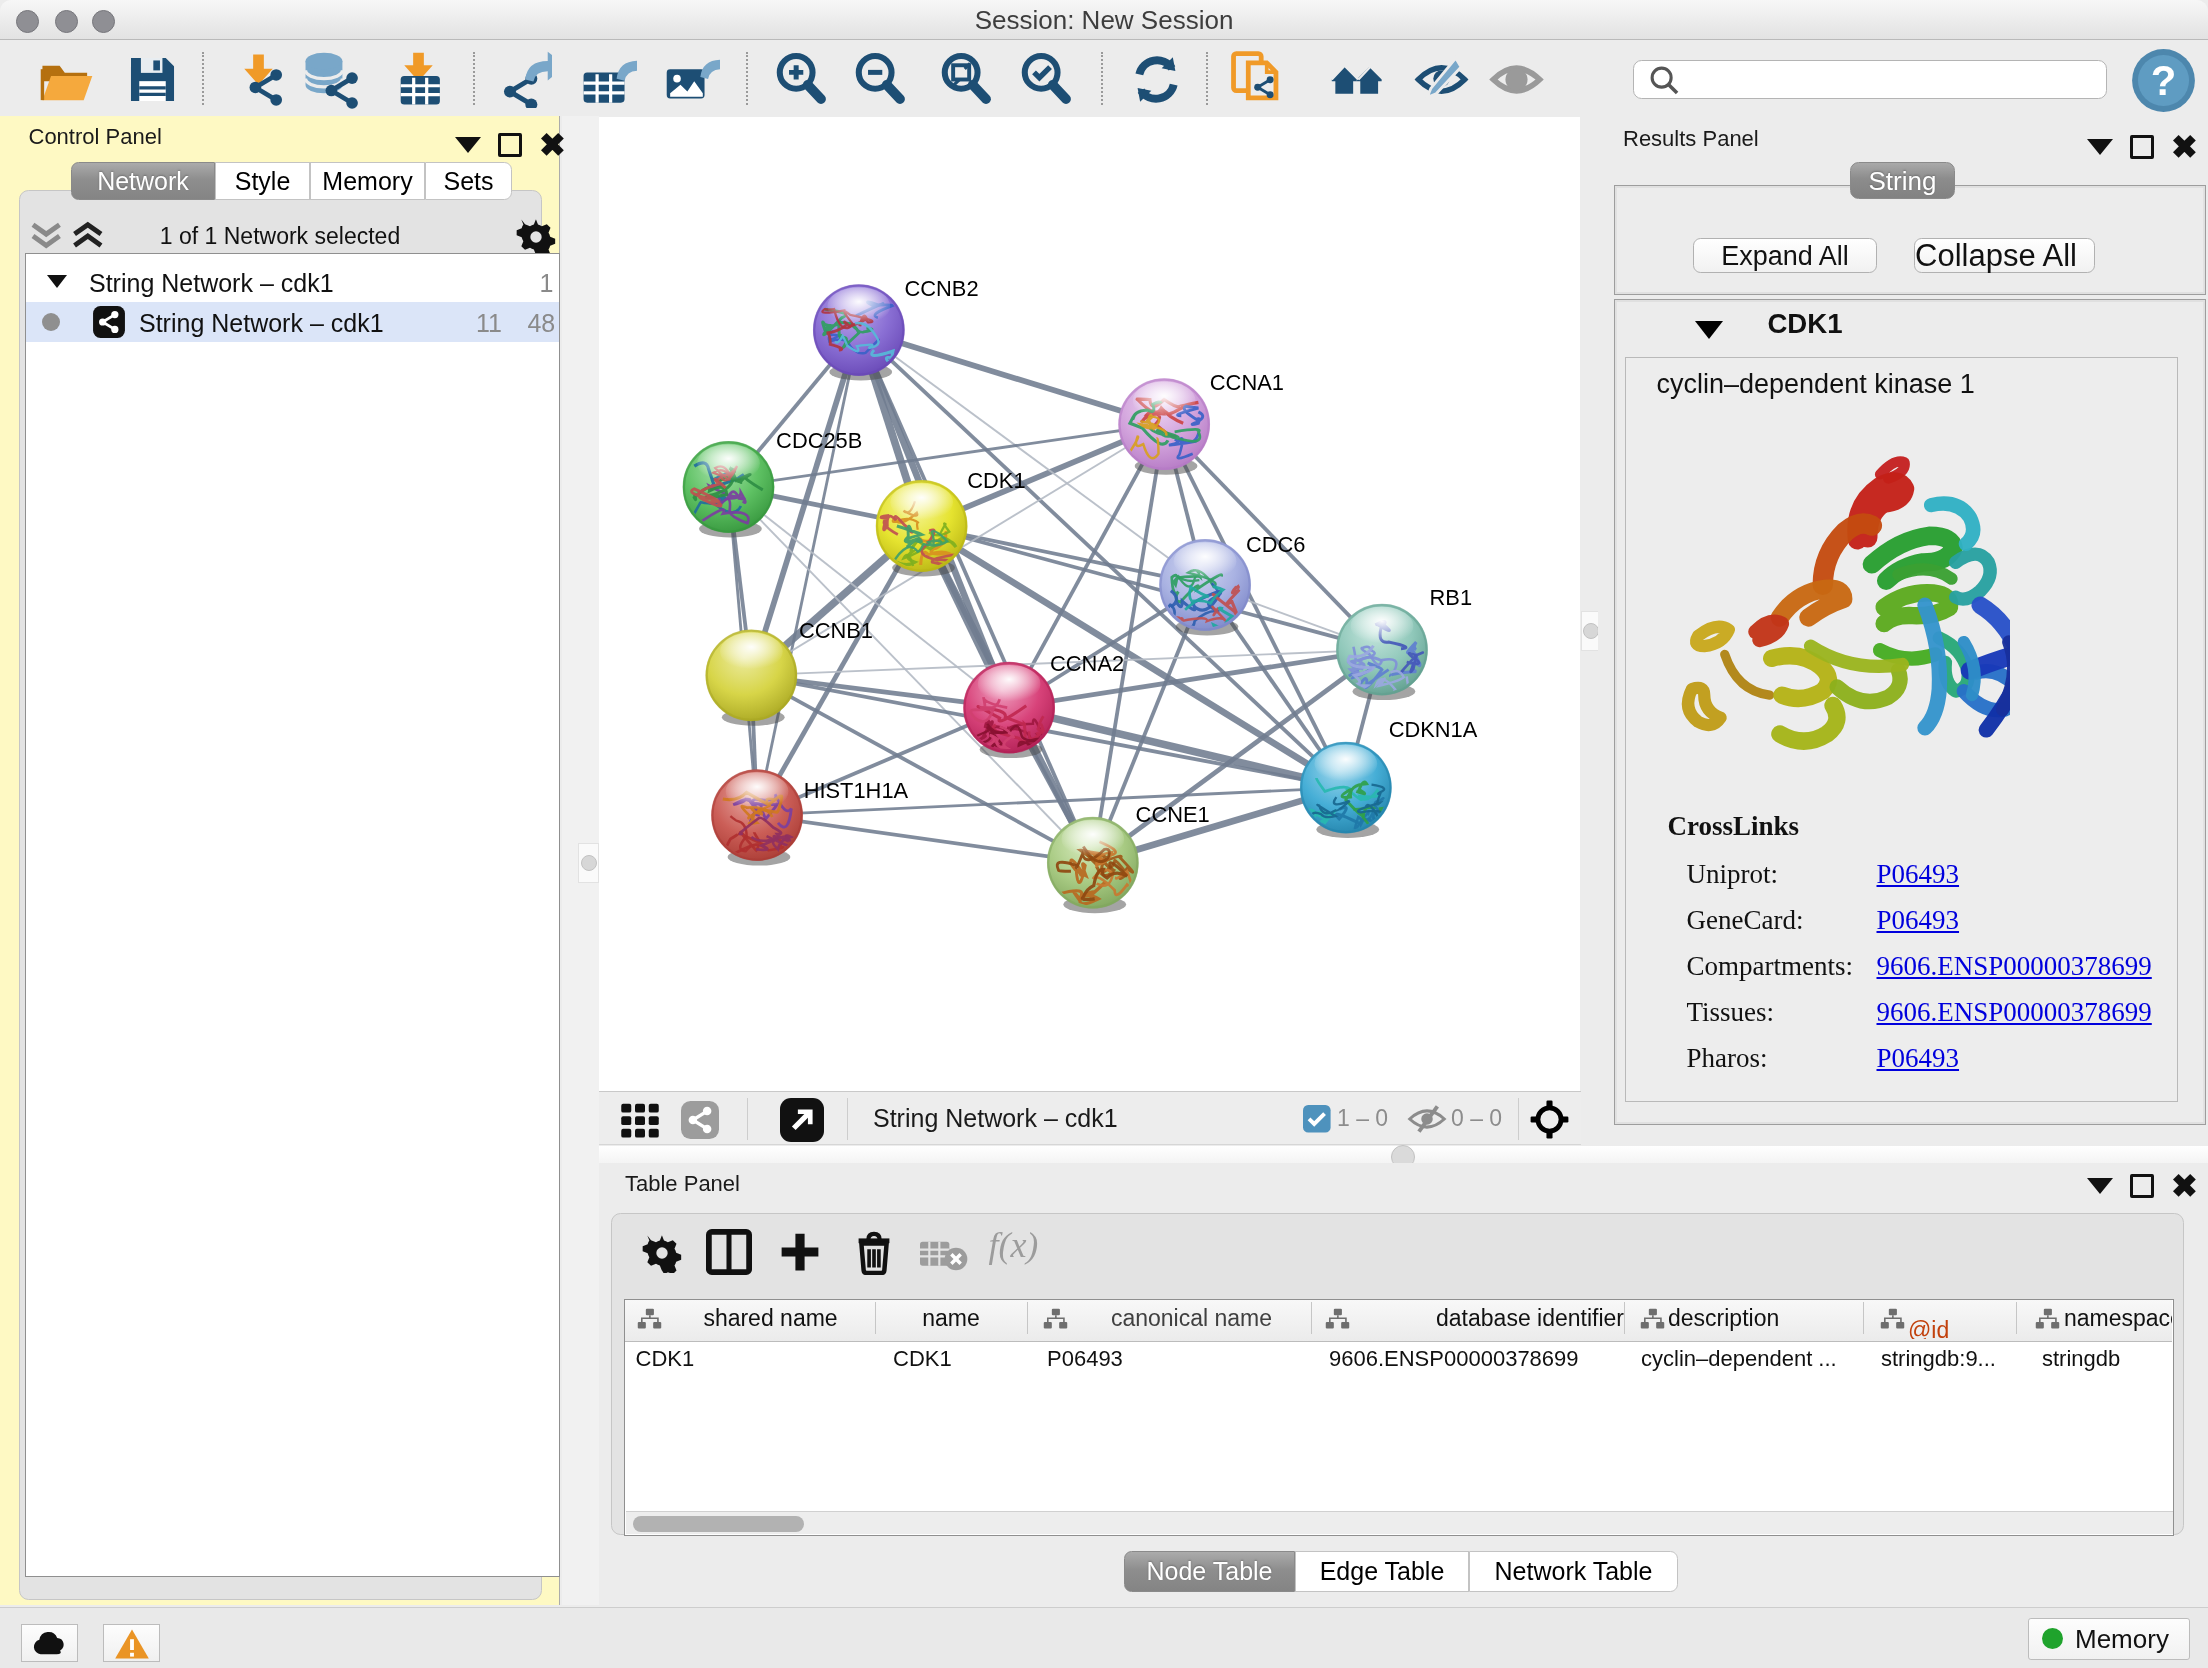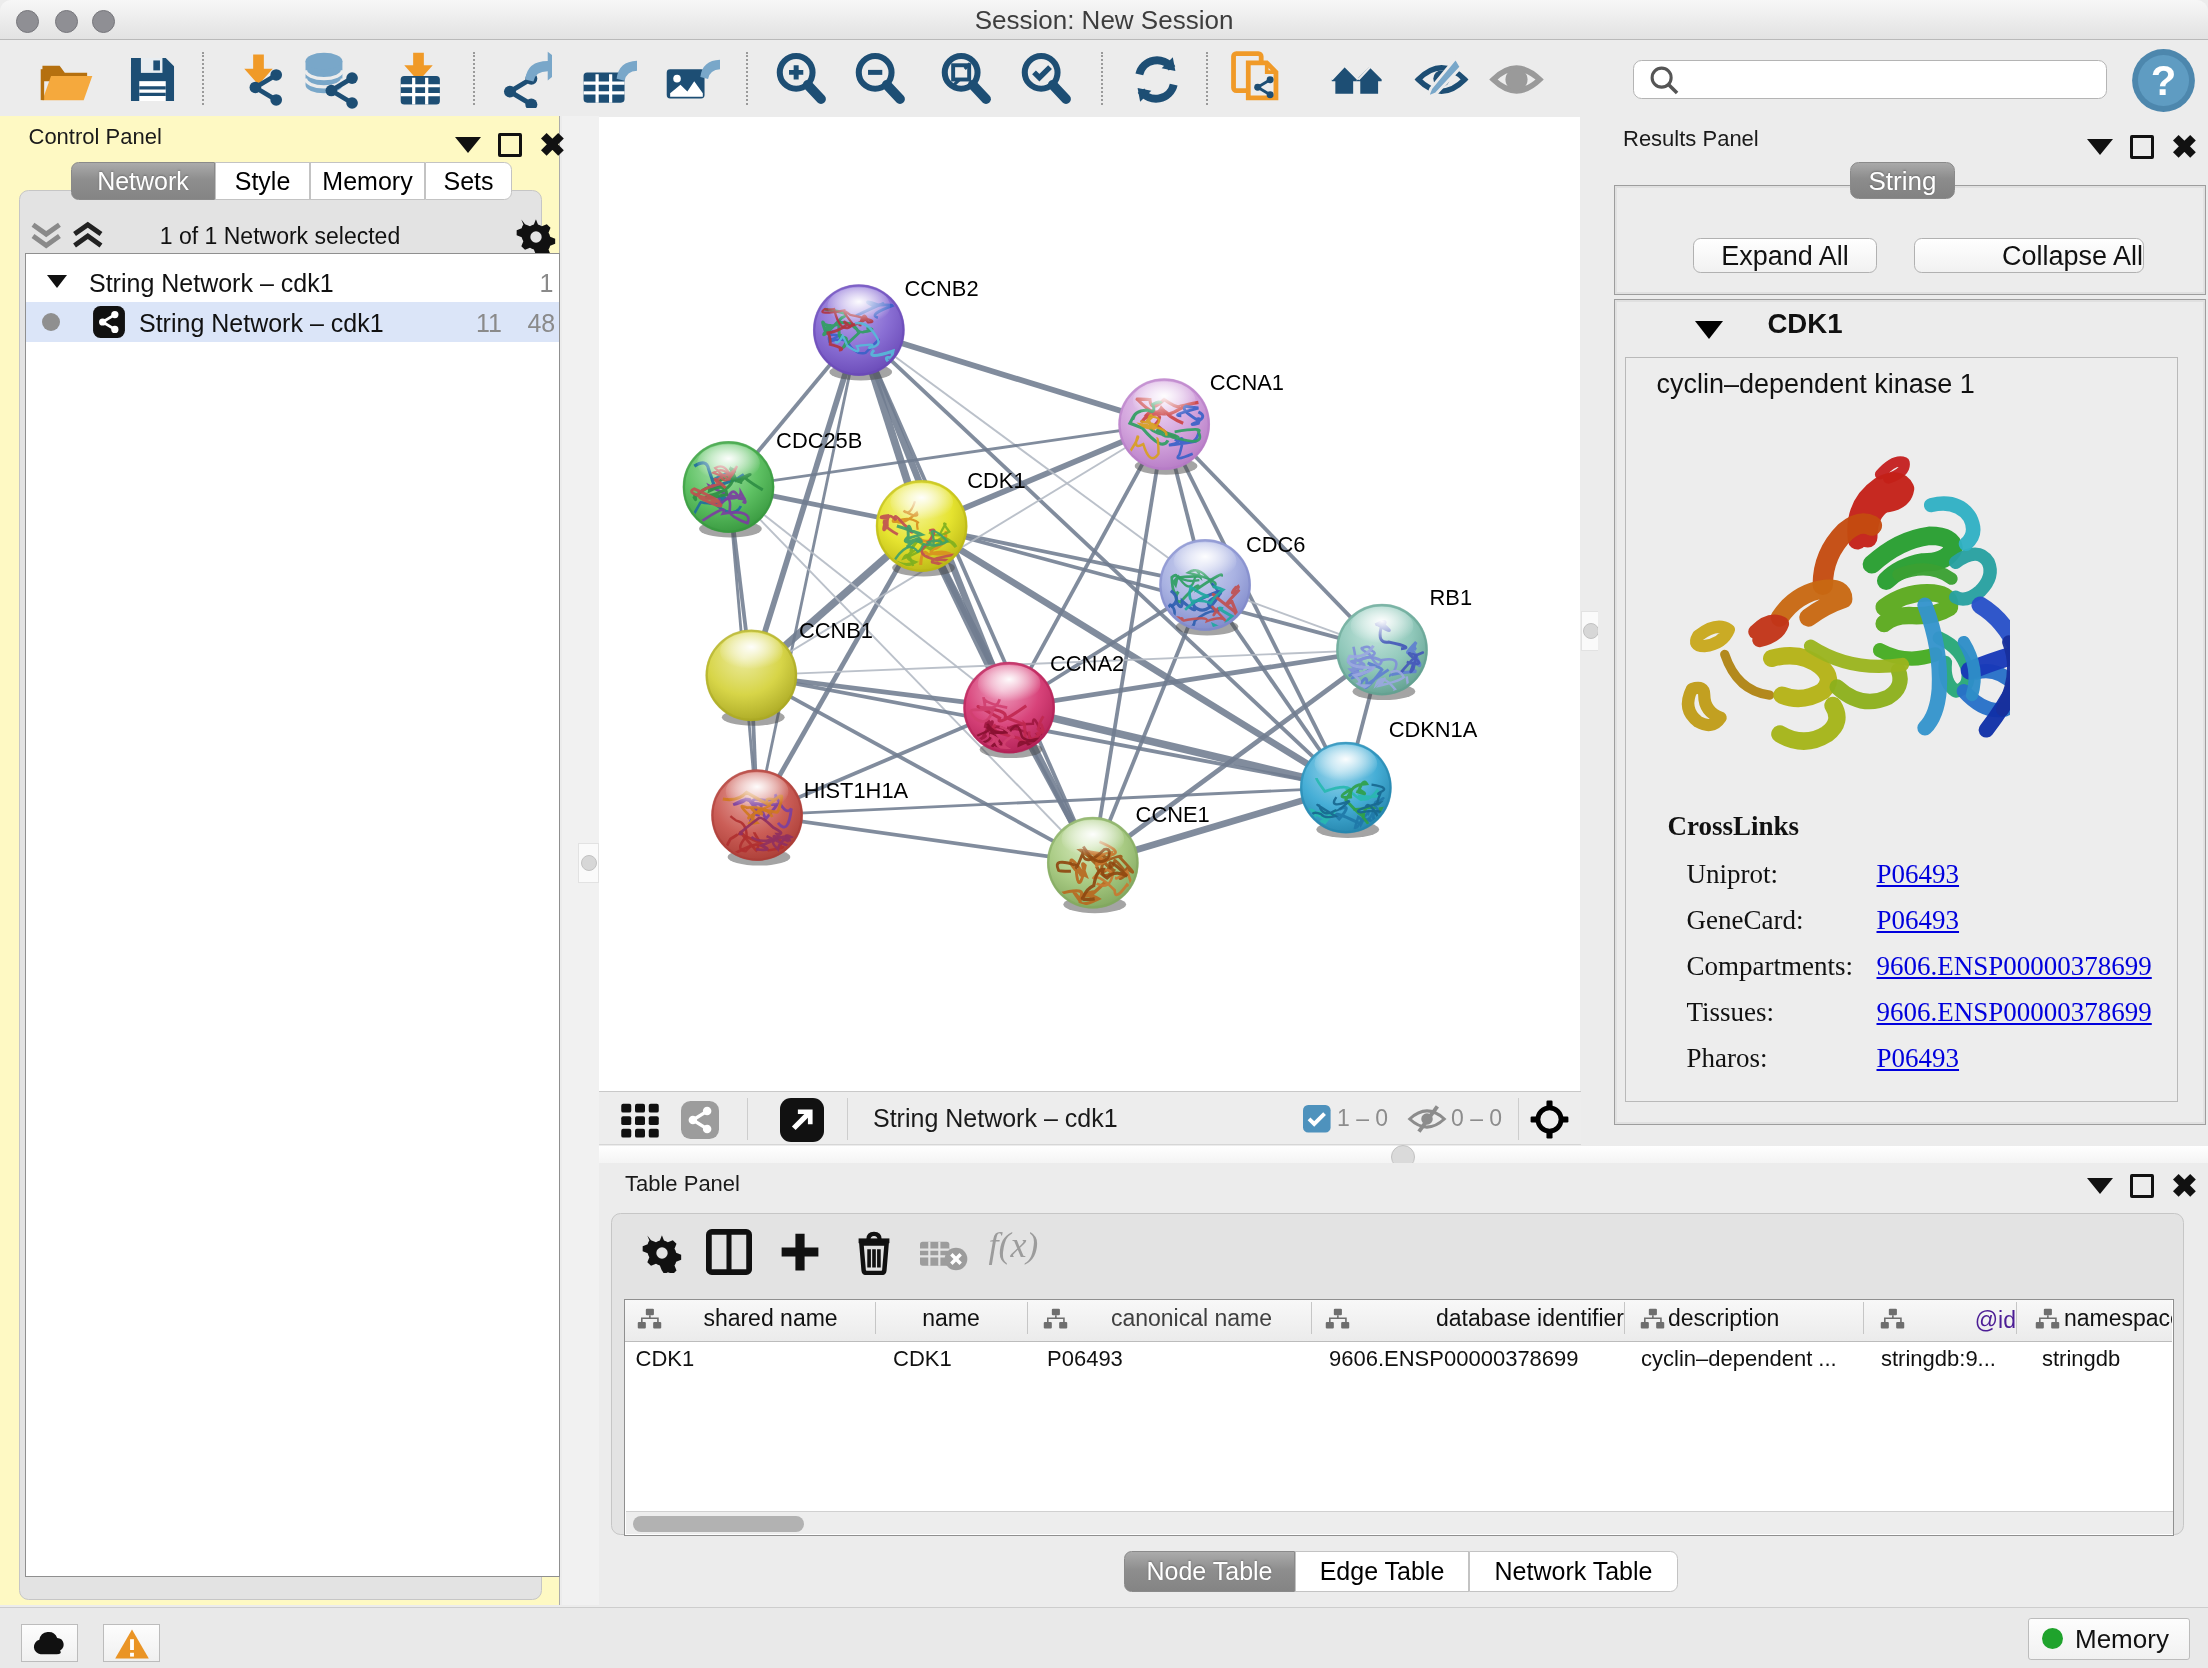--- a/index.html
+++ b/index.html
@@ -625,21 +625,21 @@
 <div class="abs" style="left:1598px;top:116px;width:611px;height:1030px;background:#ececec">
  <div class="abs panel-title" style="left:25px;top:9.5px">Results Panel</div>
  <div class="wicons" style="left:489px;top:19px">
       <div class="tri-down"></div>
       <div class="sqr"></div>
       <div class="xx">✖</div>
     </div>
 
  <div class="abs" style="left:16px;top:69px;width:592px;height:110px;background:#ececec;border:1.9px solid #9d9d9d;box-shadow:inset 0 0 0 1.9px #e0e0e0"></div>
  <div class="abs" style="left:95px;top:122px;width:184px;height:35px;background:linear-gradient(#ffffff,#f1f1f1);border:1.9px solid #b1b1b1;border-radius:7.6px;text-align:center;font-size:27px;line-height:34px;color:#111">Expand All</div>
- <div class="abs" style="left:316px;top:122px;width:230px;height:35px;background:linear-gradient(#ffffff,#f1f1f1);border:1.9px solid #b1b1b1;border-radius:7.6px;text-align:right;font-size:27px;line-height:34px;color:#111">Collapse All</div>
+ <div class="abs" style="left:316px;top:122px;width:181px;height:35px;background:linear-gradient(#ffffff,#f1f1f1);border:1.9px solid #b1b1b1;border-radius:7.6px;text-align:left;font-size:31px;line-height:34px;color:#111">Collapse All</div>
  <div class="abs" style="left:252px;top:46px;width:105px;height:37px;background:linear-gradient(#a9a9a9,#8c8c8c 45%,#828282);border:1px solid #8a8a8a;border-radius:8.6px;text-align:center;font-size:26px;line-height:36px;color:#fff;text-shadow:0 -1px 1.9px rgba(0,0,0,.25)">String</div>
 
  <div class="abs" style="left:16px;top:183px;width:592px;height:826px;background:#ececec;border:1.9px solid #9d9d9d;box-shadow:inset 0 0 0 1.9px #e0e0e0">
    <div style="position:absolute;left:80px;top:21px;width:0;height:0;border-left:14.3px solid transparent;border-right:14.3px solid transparent;border-top:18px solid #000"></div>
    <div style="position:absolute;left:0;top:7.6px;width:380px;text-align:center;font-size:27.6px;font-weight:bold;color:#111">CDK1</div>
    <div style="position:absolute;left:9.5px;top:57px;width:553px;height:745px;background:#ededed;border:1.9px solid #b9b9b9">
      <div style="position:absolute;left:31px;top:11.4px;font-size:27px;color:#111">cyclin–dependent kinase 1</div>
 
      <svg style="position:absolute;left:46px;top:95px" width="338" height="300" viewBox="0 0 360 320">
        <g fill="none" stroke-linecap="round" stroke-linejoin="round" transform="translate(-16,-12) scale(1.09)" stroke-opacity=".96">
@@ -777,21 +777,21 @@
     <div style="position:absolute;left:1043px;top:0;width:195px;font-size:23px;line-height:42px;color:#111">description</div>
     <div style="position:absolute;left:1238px;top:4.8px;width:0;height:32px;border-left:1.9px solid #c6c6c6"></div>
     <svg style="position:absolute;left:1255px;top:10.5px" width="25" height="22" viewBox="0 0 34 30">
       <g fill="#6e6e6e">
         <rect x="12" y="1" width="11" height="9" rx="1.5"></rect>
         <rect x="1" y="19" width="11" height="9" rx="1.5"></rect>
         <rect x="22" y="19" width="11" height="9" rx="1.5"></rect>
       </g>
       <path d="M17.5 10 v4 M6.5 19 v-5 h22 v5" fill="none" stroke="#6e6e6e" stroke-width="2.2"></path>
     </svg>
-    <div style="position:absolute;left:1283px;top:2px;width:108px;text-align:right;font-size:23px;line-height:42px;color:#4c1d95">@id</div>
+    <div style="position:absolute;left:1283px;top:12px;width:108px;text-align:left;font-size:23px;line-height:42px;color:#c2410c">@id</div>
     <div style="position:absolute;left:1391px;top:4.8px;width:0;height:32px;border-left:1.9px solid #c6c6c6"></div>
     <svg style="position:absolute;left:1410px;top:10.5px" width="25" height="22" viewBox="0 0 34 30">
       <g fill="#6e6e6e">
         <rect x="12" y="1" width="11" height="9" rx="1.5"></rect>
         <rect x="1" y="19" width="11" height="9" rx="1.5"></rect>
         <rect x="22" y="19" width="11" height="9" rx="1.5"></rect>
       </g>
       <path d="M17.5 10 v4 M6.5 19 v-5 h22 v5" fill="none" stroke="#6e6e6e" stroke-width="2.2"></path>
     </svg>
     <div style="position:absolute;left:1439px;top:0;width:107px;text-align:center;font-size:23px;line-height:42px;color:#111">namespace</div>

